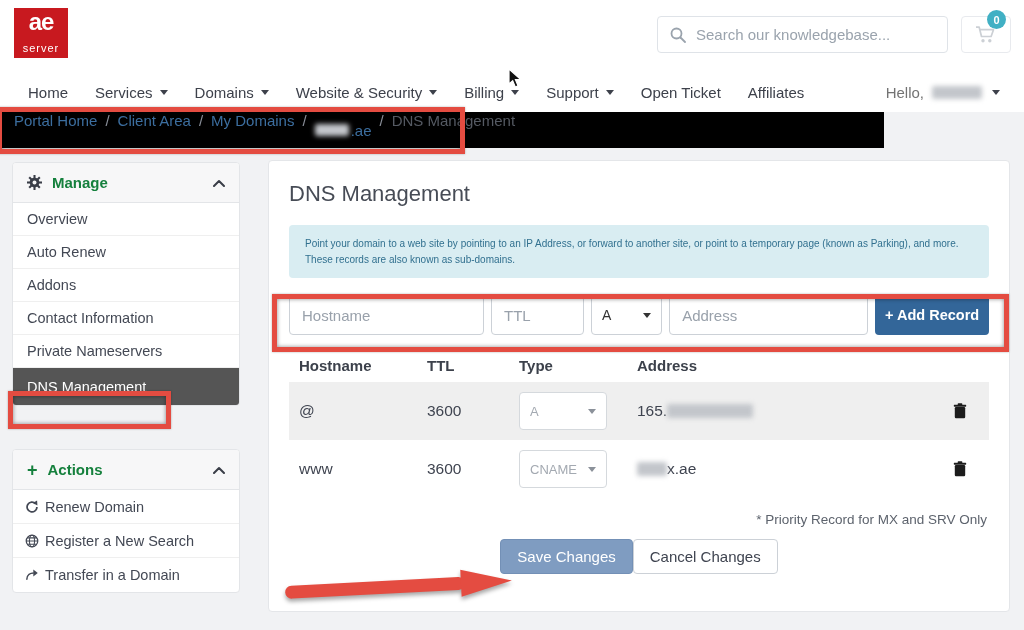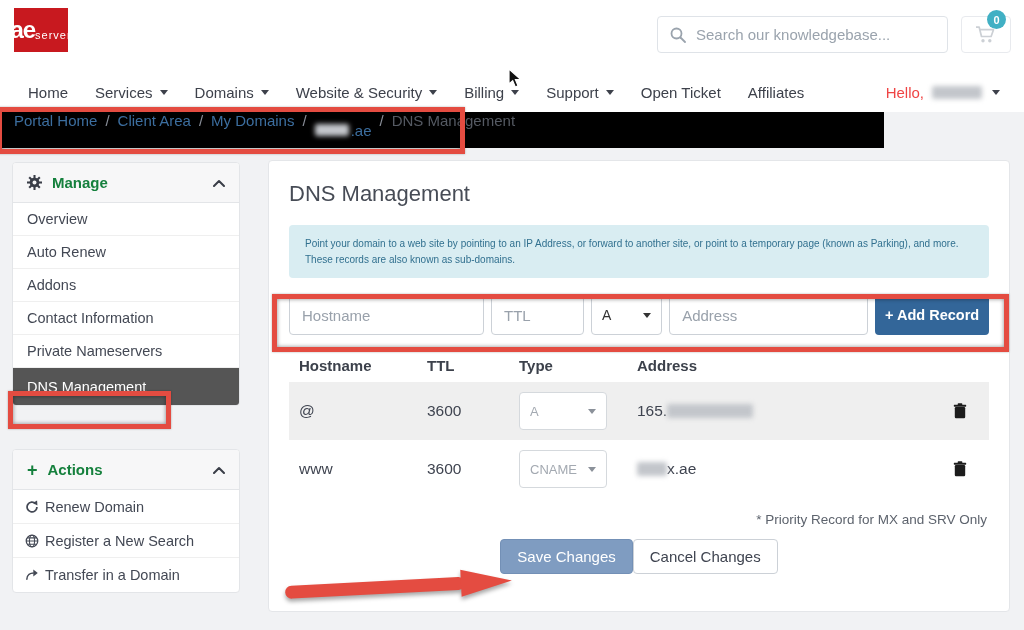--- a/index.html
+++ b/index.html
@@ -3,43 +3,43 @@
 <meta charset="utf-8">
 <style>
   * { margin:0; padding:0; box-sizing:border-box; }
   html,body { width:1024px; height:630px; }
   body {
     font-family:"Liberation Sans","DejaVu Sans",sans-serif;
     background:#f1f2f4; color:#3f4450; position:relative; overflow:hidden;
   }
   
   .topbar { position:absolute; left:0; top:0; width:1024px; height:112px; background:#ffffff; }
-  .logo { position:absolute; left:14px; top:8px; width:54px; height:44px; background:#c8191f;
-          display:flex; flex-direction:row; align-items:center; justify-content:center; color:#fff; }
+  .logo { position:absolute; left:14px; top:8px; width:54px; height:50px; background:#c8191f;
+          display:flex; flex-direction:column; align-items:center; justify-content:center; color:#fff; }
   .logo .logo-ae { font-size:24px; font-weight:700; line-height:20px; letter-spacing:-1px; }
   .logo .logo-server { font-size:11px; letter-spacing:1px; margin-top:10px; }
   .searchbox { position:absolute; left:657px; top:16px; width:291px; height:37px; border:1px solid #dfe3e8;
                border-radius:4px; background:#fff; display:flex; align-items:center; padding:0 12px; }
   .searchbox input { border:none; outline:none; flex:1; font-size:15px; color:#555;
                      font-family:inherit; margin-left:10px; background:transparent; }
   .searchbox input::placeholder { color:#9aa3ad; }
   .cartbtn { position:absolute; left:961px; top:16px; width:50px; height:37px; border:1px solid #e8eaee;
              border-radius:4px; background:#fff; display:flex; align-items:center; justify-content:center; }
   .cart-badge { position:absolute; right:4px; top:-7px; min-width:19px; height:19px; border-radius:50%;
                 background:#41b0c4; color:#fff; font-size:11px; font-weight:700;
                 display:flex; align-items:center; justify-content:center; }
   
   .navbar { position:absolute; left:0; top:74px; width:1024px; height:36px; display:flex;
             align-items:center; padding:0 24px 0 28px; }
   .nav-item { font-size:15px; color:#3d414b; margin-right:27px; display:flex; align-items:center;
               cursor:pointer; white-space:nowrap; }
   .caret { width:0; height:0; border-left:4px solid transparent; border-right:4px solid transparent;
            border-top:5px solid #3d414b; display:inline-block; margin-left:7px; }
   .nav-spacer { flex:1; }
-  .greeting { font-size:15px; color:#ef4444; display:flex; align-items:center; }
+  .greeting { font-size:15px; color:#737373; display:flex; align-items:center; }
   
   .breadcrumb-bar { position:absolute; left:0; top:112px; width:884px; height:36px; background:#000000;
                     display:flex; padding-left:14px; font-size:15px; }
   .breadcrumb-bar a { color:#3c6e9f; text-decoration:none; }
   .crumb-sep { color:#8a8f99; margin:0 8px; }
   .crumb-current { color:#555a63; }
   
   .blur { display:inline-block; background:#c3c6cb; border-radius:2px; filter:blur(2.5px);
           vertical-align:middle; height:13px; }
   

